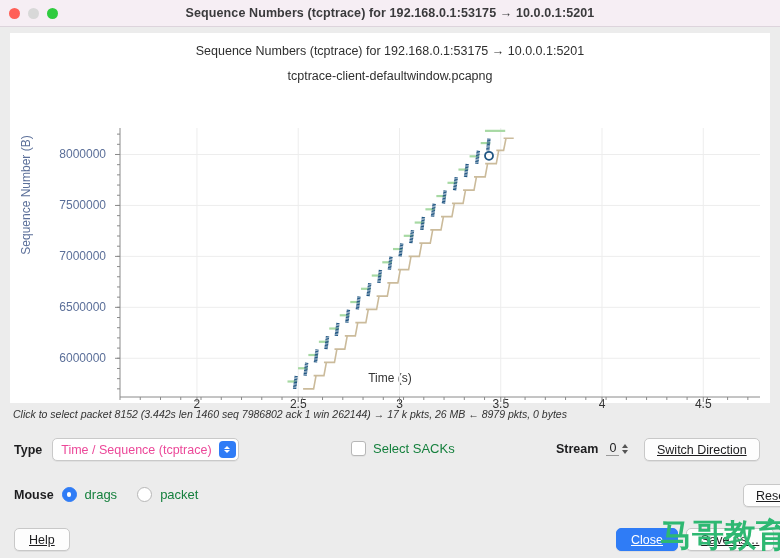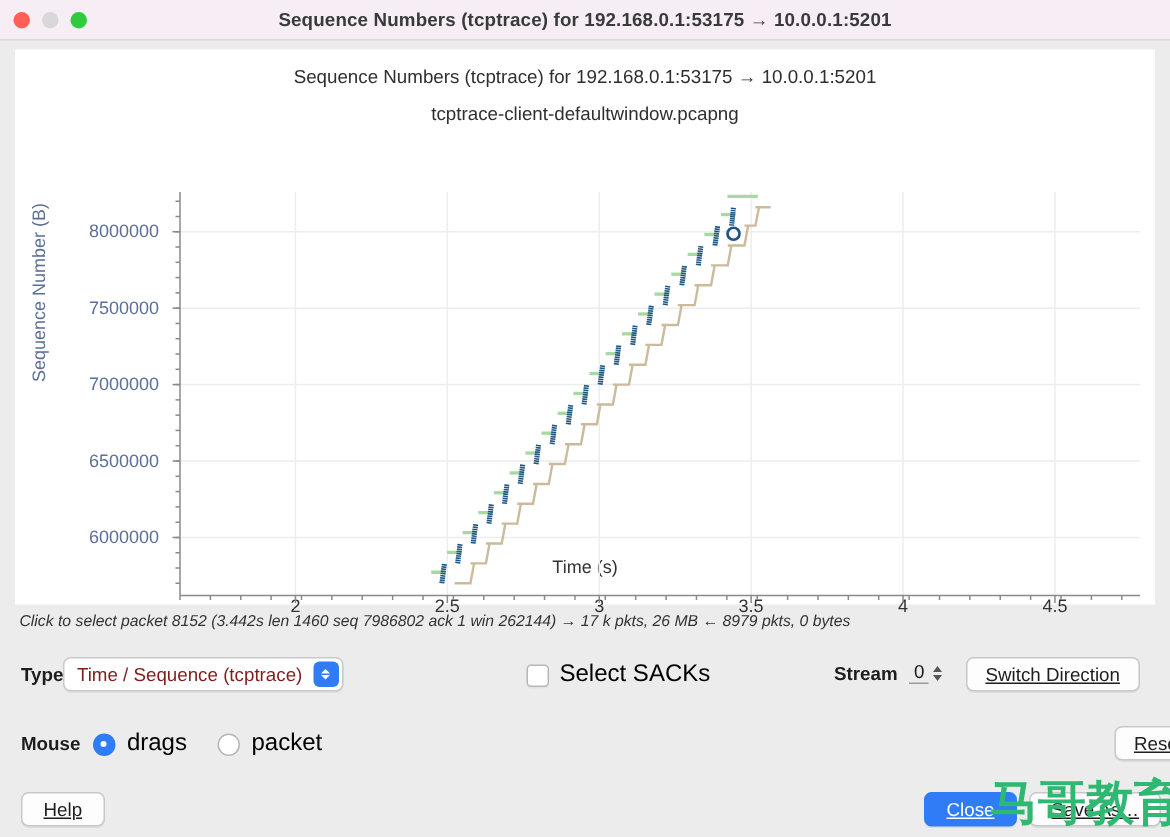--- a/index.html
+++ b/index.html
@@ -64,29 +64,29 @@
   .xtickwrap{position:absolute;left:0;top:364px;width:760px;height:20px;}
 
   
   .hint{
     position:absolute;left:13px;top:408px;
     font-size:10.5px;font-style:italic;color:#333;white-space:nowrap;
   }
 
   
   .row{position:absolute;display:flex;align-items:center;}
-  .lbl{font-size:16px;color:#000000;}
+  .lbl{font-size:13px;color:#15803d;}
   .lblbold{font-size:12.5px;color:#1d1d1f;font-weight:bold;}
 
   .combo{
     position:relative;height:21px;background:#fff;
     border:1px solid #c9c9c9;border-radius:5px;
     box-shadow:0 1px 0 rgba(0,0,0,.05);
     display:flex;align-items:center;padding:0 26px 0 8px;
-    font-size:12.5px;color:#7f1d1d;white-space:nowrap;
+    font-size:12.5px;color:#ec4899;white-space:nowrap;
   }
   .comboarrow{
     position:absolute;right:2px;top:2px;width:17px;height:17px;border-radius:4px;
     background:#2f7cf6;display:flex;flex-direction:column;
     align-items:center;justify-content:center;gap:1px;
   }
   .comboarrow i{display:block;width:0;height:0;border-left:3px solid transparent;border-right:3px solid transparent;}
   .comboarrow i.up{border-bottom:3.5px solid #fff;}
   .comboarrow i.dn{border-top:3.5px solid #fff;}
 
@@ -438,21 +438,21 @@
         <line x1="478.70481012658223" y1="107.9065656565657" x2="478.79813670886074" y2="106.92838383838387" stroke="#1f5582" stroke-width="3.4" stroke-linecap="butt"></line>
         <line x1="478.8344303797467" y1="106.54797979797979" x2="478.9277569620253" y2="105.56979797979795" stroke="#1f5582" stroke-width="3.4" stroke-linecap="butt"></line>
         <line x1="474.9620253164557" y1="97.85303030303032" x2="495.21518987341767" y2="97.85303030303032" stroke="#a7d9a3" stroke-width="2.2"></line>
         <polyline points="293.08860759493666,355.8484848484849 303.62025316455686,355.8484848484849 306.0506329113923,342.60227272727275 303.62025316455686,342.60227272727275 313.9493670886075,342.60227272727275 316.379746835443,329.3560606060606 313.9493670886075,329.3560606060606 324.48101265822777,329.3560606060606 326.9113924050632,316.1098484848485 324.48101265822777,316.1098484848485 334.81012658227843,316.1098484848485 337.2405063291139,302.8636363636364 334.81012658227843,302.8636363636364 345.3417721518987,302.8636363636364 347.77215189873414,289.61742424242425 345.3417721518987,289.61742424242425 355.8734177215189,289.61742424242425 358.30379746835433,276.3712121212121 355.8734177215189,276.3712121212121 366.60759493670884,276.3712121212121 369.03797468354423,263.125 366.60759493670884,263.125 377.3417721518987,263.125 379.77215189873414,249.87878787878788 377.3417721518987,249.87878787878788 387.87341772151893,249.87878787878788 390.3037974683544,236.63257575757575 387.87341772151893,236.63257575757575 398.6075949367088,236.63257575757575 401.03797468354423,223.38636363636365 398.6075949367088,223.38636363636365 409.3417721518987,223.38636363636365 411.77215189873414,210.1401515151515 409.3417721518987,210.1401515151515 420.2784810126581,210.1401515151515 422.7088607594936,196.8939393939394 420.2784810126581,196.8939393939394 431.01265822784796,196.8939393939394 433.4430379746834,183.64772727272728 431.01265822784796,183.64772727272728 441.9493670886075,183.64772727272728 444.379746835443,170.40151515151516 441.9493670886075,170.40151515151516 453.0886075949366,170.40151515151516 455.518987341772,157.15530303030303 453.0886075949366,157.15530303030303 464.02531645569616,157.15530303030303 466.45569620253156,143.9090909090909 464.02531645569616,143.9090909090909 475.1645569620252,143.9090909090909 477.59493670886064,130.66287878787878 475.1645569620252,130.66287878787878 486.3037974683544,130.66287878787878 488.7341772151898,117.41666666666669 486.3037974683544,117.41666666666669 493.5949367088607,117.41666666666669 496.02531645569616,105.18939393939394 493.5949367088607,105.18939393939394 503.72151898734165,105.18939393939394" fill="none" stroke="#cbbb9b" stroke-width="1.6"></polyline>
         <circle cx="479.0126582278481" cy="122.83722045454547" r="4" fill="none" stroke="#1f5582" stroke-width="1.8"></circle>
       </svg>
   </div>
 
   <div class="hint">Click to select packet 8152 (3.442s len 1460 seq 7986802 ack 1 win 262144) → 17 k pkts, 26 MB ← 8979 pkts, 0 bytes</div>
 
-  <div class="row" style="left:14px;top:438px;">
+  <div class="row" style="left:14px;top:438px;gap:10px;">
     <span class="lblbold">Type</span>
     <div class="combo">
       <span>Time / Sequence (tcptrace)</span>
       <span class="comboarrow">
         <i class="up"></i>
           <i class="dn"></i>
       </span>
     </div>
   </div>
 

